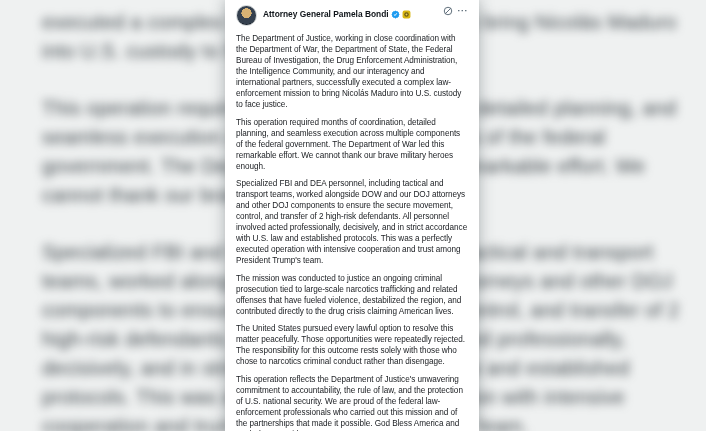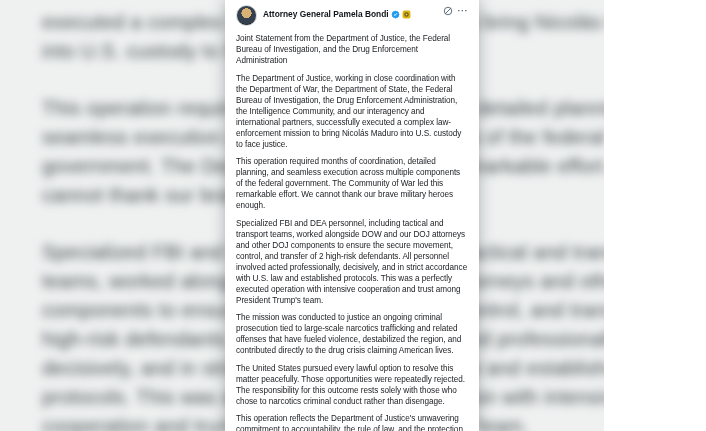--- a/index.html
+++ b/index.html
@@ -1,18 +1,18 @@
 <!DOCTYPE html>
 <html><head>
 <meta charset="utf-8">
 <style>
   html,body{margin:0;padding:0;}
   .stage{
     position:relative;
-    width:604px;height:431px;
+    width:706px;height:431px;
     overflow:hidden;
     background:#eff1f1;
     font-family:"Liberation Sans", sans-serif;
   }
   
   .bg-layer{
     position:absolute;
     left:0;top:0;width:706px;height:431px;
     padding:8px 10px 0 42px;
     box-sizing:border-box;
@@ -121,23 +121,22 @@
           <svg width="10" height="10" viewBox="0 0 24 24" fill="none" stroke="#536471" stroke-width="2.2">
             <circle cx="12" cy="12" r="9"></circle>
             <line x1="5.5" y1="18.5" x2="18.5" y2="5.5"></line>
           </svg>
         </span>
         <span class="more-dots">···</span>
       </div>
     </header>
 
     <div class="tweet-body">
-      <p>Joint Statement from the Department of Justice, the Federal Bureau of Investigation, and the Drug Enforcement Administration</p>
       <p>The Department of Justice, working in close coordination with the Department of War, the Department of State, the Federal Bureau of Investigation, the Drug Enforcement Administration, the Intelligence Community, and our interagency and international partners, successfully executed a complex law-enforcement mission to bring Nicolás Maduro into U.S. custody to face justice.</p>
-      <p>This operation required months of coordination, detailed planning, and seamless execution across multiple components of the federal government. The Community of War led this remarkable effort. We cannot thank our brave military heroes enough.</p>
+      <p>This operation required months of coordination, detailed planning, and seamless execution across multiple components of the federal government. The Department of War led this remarkable effort. We cannot thank our brave military heroes enough.</p>
       <p>Specialized FBI and DEA personnel, including tactical and transport teams, worked alongside DOW and our DOJ attorneys and other DOJ components to ensure the secure movement, control, and transfer of 2 high-risk defendants. All personnel involved acted professionally, decisively, and in strict accordance with U.S. law and established protocols. This was a perfectly executed operation with intensive cooperation and trust among President Trump's team.</p>
       <p>The mission was conducted to justice an ongoing criminal prosecution tied to large-scale narcotics trafficking and related offenses that have fueled violence, destabilized the region, and contributed directly to the drug crisis claiming American lives.</p>
       <p>The United States pursued every lawful option to resolve this matter peacefully. Those opportunities were repeatedly rejected. The responsibility for this outcome rests solely with those who chose to narcotics criminal conduct rather than disengage.</p>
       <p>This operation reflects the Department of Justice's unwavering commitment to accountability, the rule of law, and the protection of U.S. national security. We are proud of the federal law-enforcement professionals who carried out this mission and of the partnerships that made it possible. God Bless America and God Bless President Trump.</p>
     </div>
 
   </article>
 </div>
 
 </body></html>

